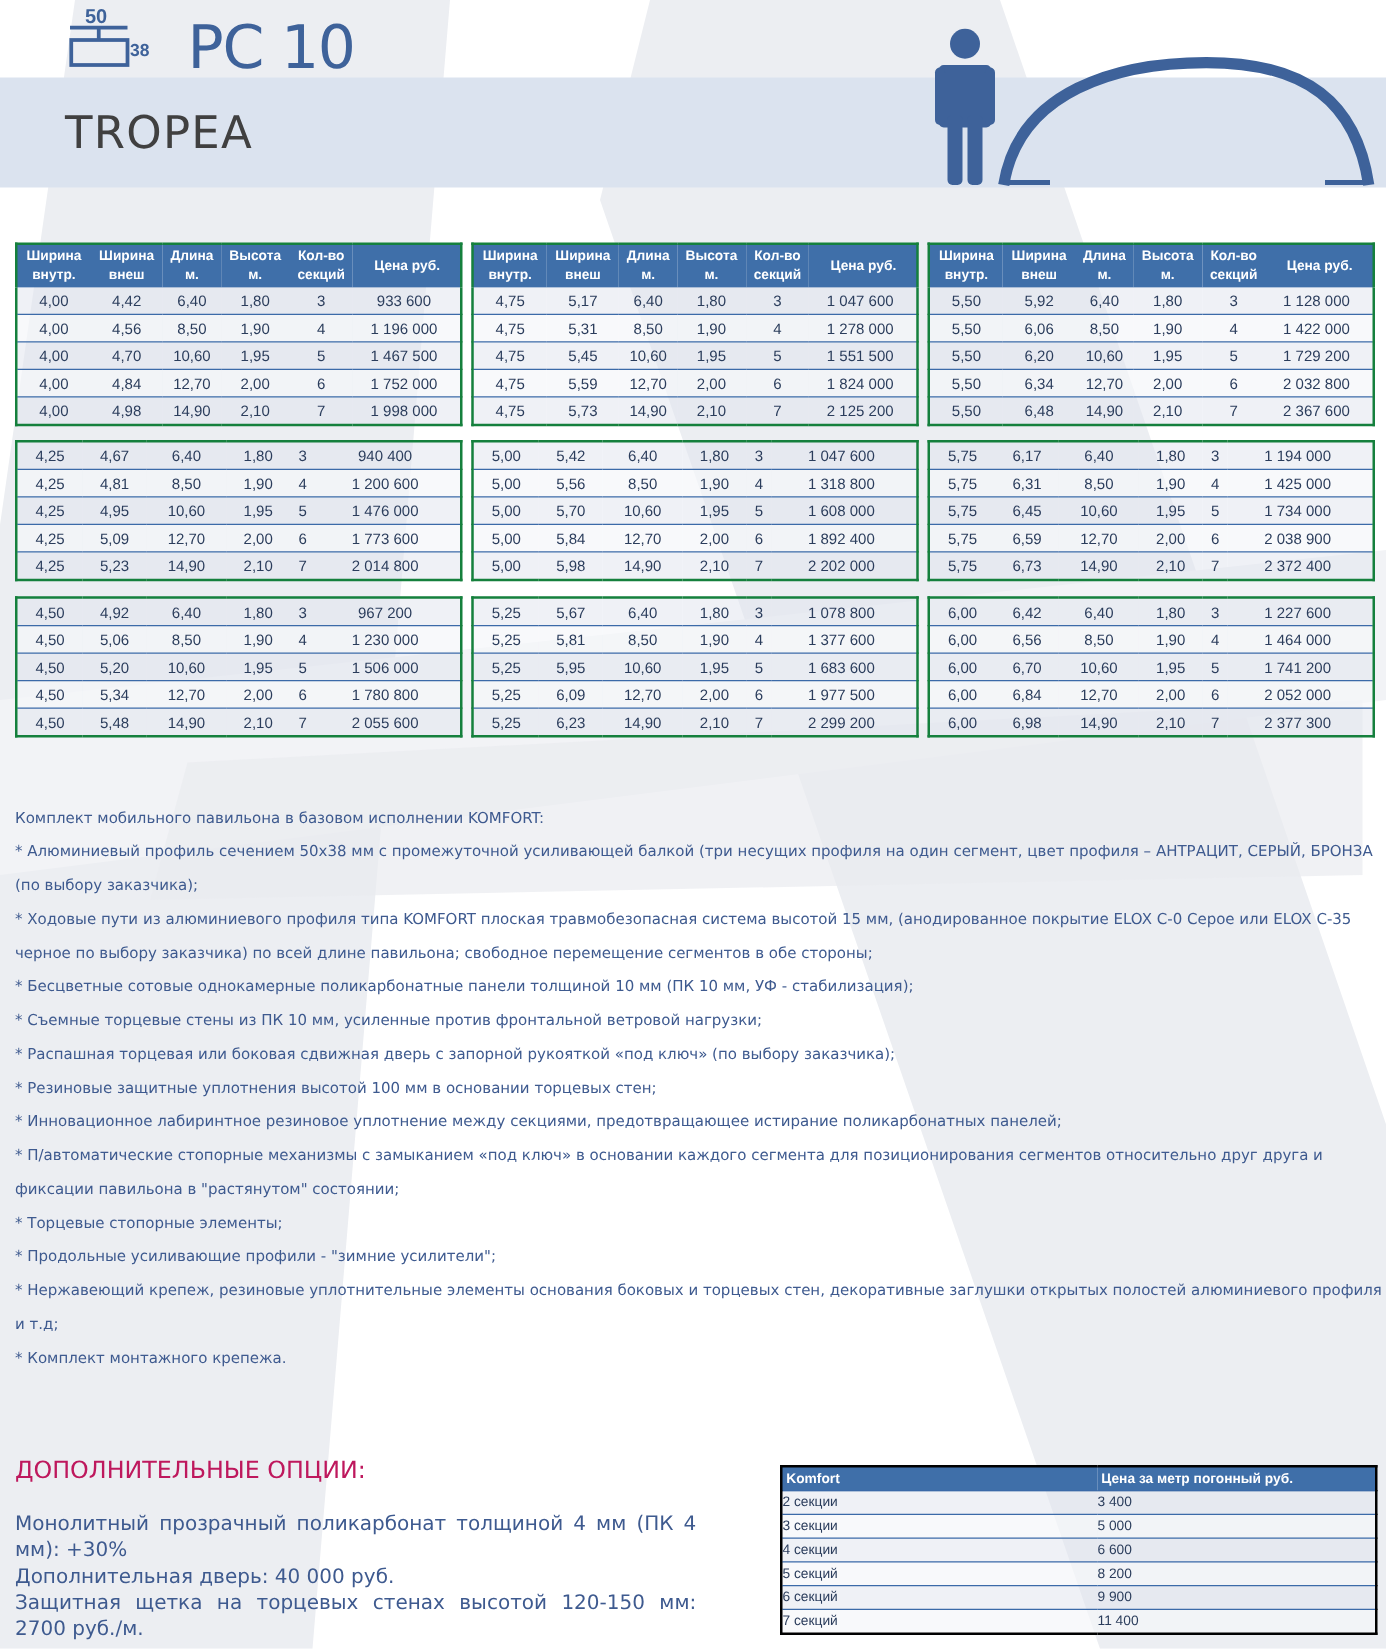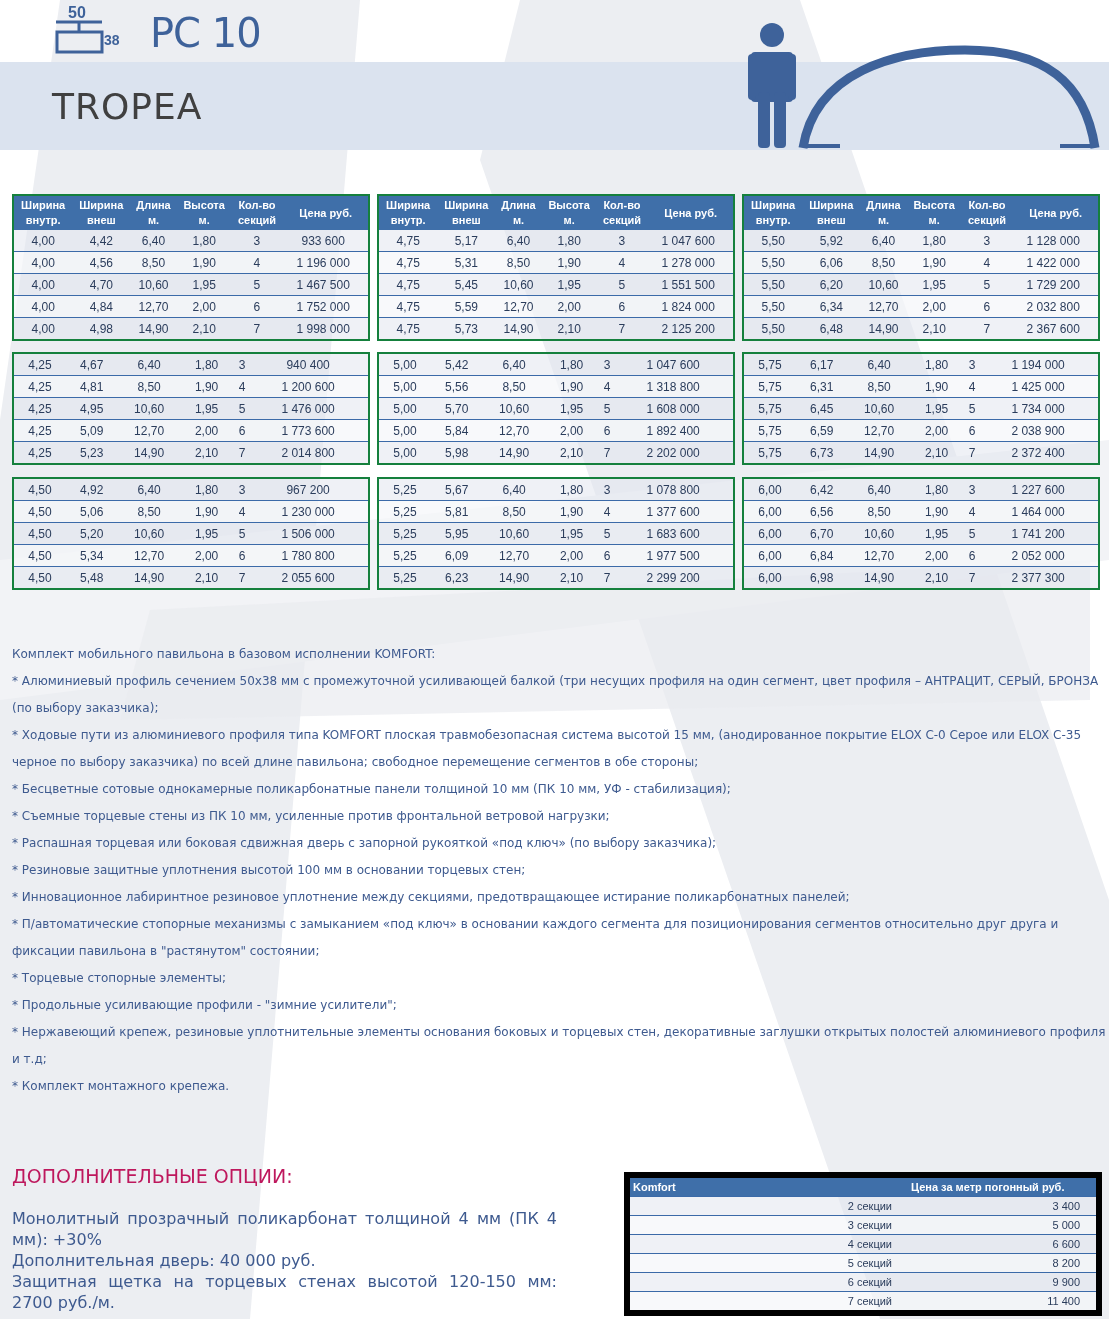--- a/index.html
+++ b/index.html
@@ -9,21 +9,21 @@
     font-family: "Liberation Sans", sans-serif;
     color: #3b5a8c;
   }
   .bg-logo { position: absolute; left: 0; top: 0; width: 1109px; height: 1319px; z-index: 0; }
   .header-band {
     position: absolute; left: 0; top: 62px; width: 1109px; height: 88px;
     background: #dbe3ef; z-index: 1;
   }
   .profile-icon { position: absolute; left: 54px; top: 2px; width: 76px; height: 54px; z-index: 3; }
   .series-title {
-    position: absolute; left: 150px; top: 10px; font-size: 40px; color: #3e629a; z-index: 3;
+    position: absolute; left: 150px; top: 10px; font-size: 48px; color: #3e629a; z-index: 3;
     font-family: "DejaVu Sans", sans-serif; letter-spacing: -1px;
   }
   .model-title {
     position: absolute; left: 52px; top: 86px; font-size: 36px; color: #404040; z-index: 3;
     font-family: "DejaVu Sans", sans-serif; letter-spacing: 1px; text-align: center;
   }
   .pictogram { position: absolute; left: 745px; top: 22px; width: 370px; height: 128px; z-index: 3; }
 
   .tables { position: absolute; left: 12px; top: 194px; z-index: 2; }
   .ptable {
@@ -55,29 +55,28 @@
     position: absolute; left: 12px; top: 1165px; font-size: 19px; color: #be185d; z-index: 2;
     font-family: "DejaVu Sans", sans-serif;
   }
   .options {
     position: absolute; left: 12px; top: 1208px; width: 545px; z-index: 2;
     font-size: 16px; line-height: 21px; color: #3e5a8f;
     font-family: "DejaVu Sans", sans-serif; text-align: justify;
   }
   .komfort {
     position: absolute; left: 624px; top: 1172px; width: 478px; z-index: 2;
-    border-collapse: collapse; border: 6px solid #000000; font-size: 11px; color: #2b3d5c;
+    border-collapse: collapse; border: 2px solid #000000; font-size: 11px; color: #2b3d5c;
   }
   .komfort th {
     background: #3f6fa9; color: #fff; font-weight: bold; text-align: left; height: 18px; padding: 0 3px;
   }
   .komfort td {
-    height: 18px; border-top: 1px solid #3b6aa8; padding: 0 16px;
+    height: 18px; border-top: 1px solid #3b6aa8; padding: 0 0;
     background: rgba(225,230,238,0.55);
-    text-align: right;
   }
   .komfort tr:nth-child(even) td { background: rgba(245,247,250,0.7); }
   .komfort .c1 { width: 246px; }
 </style>
 </head>
 <body>
 
 <svg class="bg-logo" viewBox="0 0 1109 1319">
   <polygon points="60,0 360,0 250,1319 0,1319 0,420" fill="#eceef2"></polygon>
   <polygon points="520,0 800,0 1109,900 1109,1319 880,1319 480,160" fill="#eceef2"></polygon>

